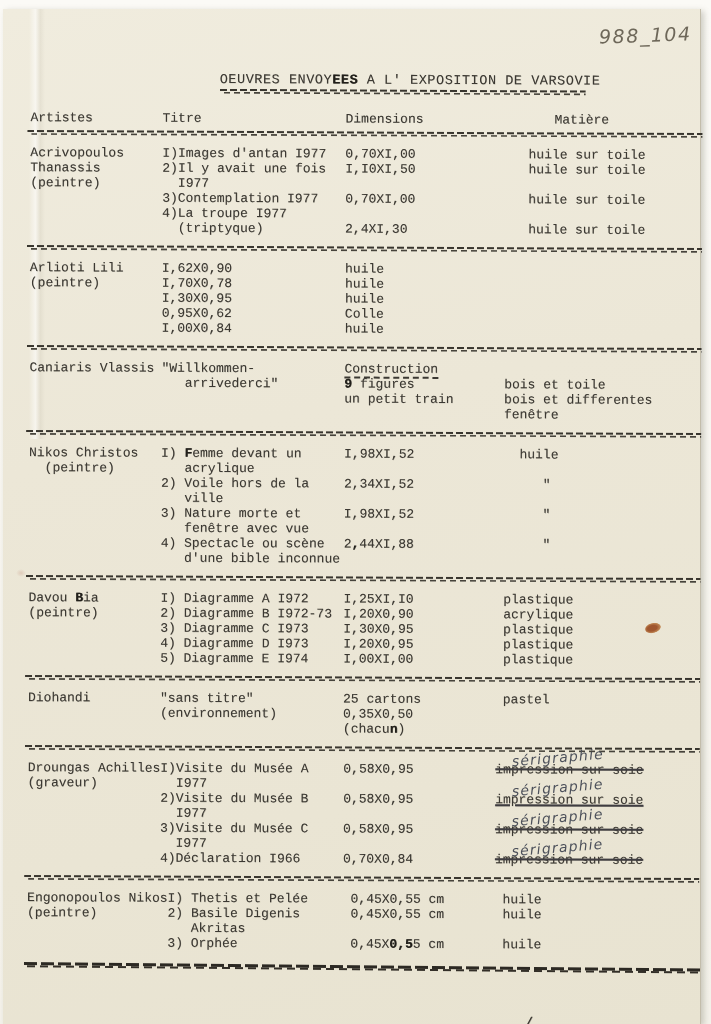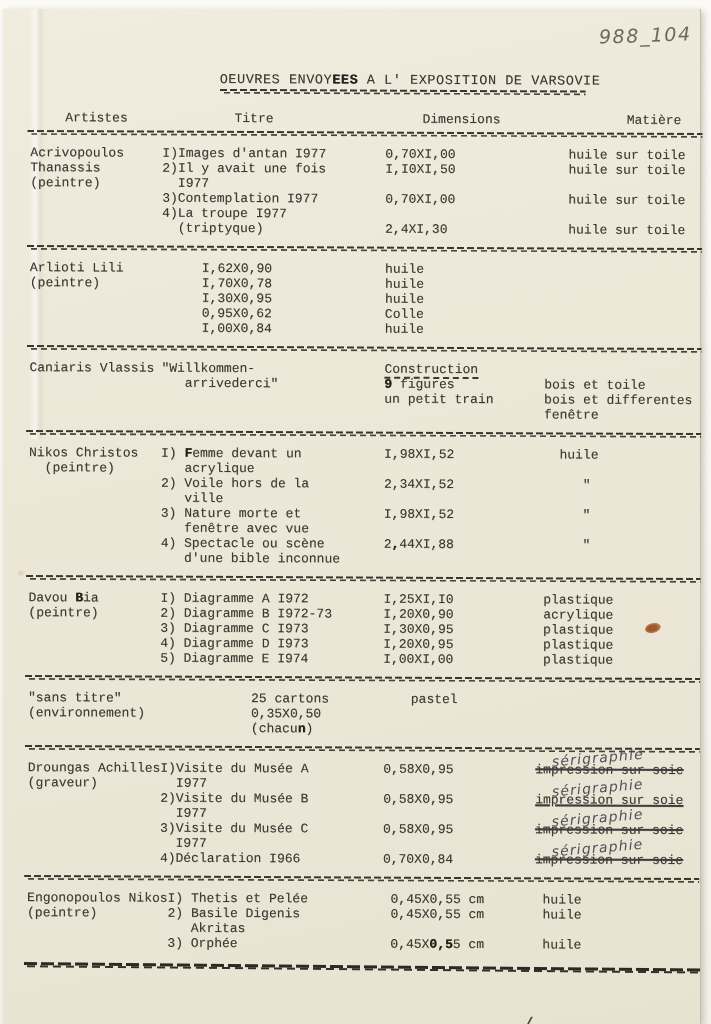--- a/index.html
+++ b/index.html
@@ -27,24 +27,24 @@
     font-family:"DejaVu Sans",sans-serif;font-style:italic;
     font-size:19px;color:#6d6759;letter-spacing:1.5px;transform:rotate(-2deg);
   }
   .title-block{margin-left:192px;width:372px;}
   .title{font-size:13.5px;letter-spacing:.55px;white-space:pre;}
   .t-underline{margin-top:2px;height:5px;
     background:
       repeating-linear-gradient(90deg,#38352e 0 7px,transparent 7px 10px) 0 0/366px 2px no-repeat,
       repeating-linear-gradient(90deg,#45423a 0 6px,transparent 6px 10px) 4px 2.6px/362px 1.6px no-repeat;}
   .col-headers{display:flex;margin-top:17px;padding-left:3px;}
-  .ch{flex:0 0 auto;text-align:center;}
+  .ch{flex:0 0 auto;}
   .c-artist{min-width:132px;flex:0 0 auto;}
   .c-title{min-width:183px;flex:0 0 auto;}
-  .c-dims{min-width:152px;flex:0 0 auto;margin-left:40px;}
+  .c-dims{min-width:152px;flex:0 0 auto;}
   .c-mat{flex:1 1 auto;min-width:0;}
   .mat-head{padding-left:57px;}
   .sep{height:5px;margin:5px 0 4px 0;
     background:
       repeating-linear-gradient(90deg,#38352e 0 7px,transparent 7px 10px) 0 0/675px 2px no-repeat,
       repeating-linear-gradient(90deg,#46433b 0 6px,transparent 6px 10px) 4px 2.7px/671px 1.6px no-repeat;}
   .sep.final{height:7px;margin-top:7px;transform:rotate(.3deg);transform-origin:0 0;
     background:
       repeating-linear-gradient(90deg,#2c2923 0 13px,transparent 13px 17px) 0 0/678px 3.4px no-repeat,
       repeating-linear-gradient(90deg,#332f28 0 8px,transparent 8px 13px) 3px 3.4px/675px 2px no-repeat;}
@@ -225,20 +225,23 @@
             <div class="cell c-mat">
               <div class="ln"><span class="txt"> plastique</span></div>
               <div class="ln"><span class="txt"> acrylique</span></div>
               <div class="ln"><span class="txt"> plastique</span></div>
               <div class="ln"><span class="txt"> plastique</span></div>
               <div class="ln"><span class="txt"> plastique</span></div>
             </div>
           </div>
           <div class="sep"></div>
           <div class="section">
+            <div class="cell c-artist">
+              <div class="ln"><span class="txt">Diohandi</span></div>
+            </div>
             <div class="cell c-title">
               <div class="ln"><span class="txt">"sans titre"</span></div>
               <div class="ln"><span class="txt">(environnement)</span></div>
             </div>
             <div class="cell c-dims">
               <div class="ln"><span class="txt">25 cartons</span></div>
               <div class="ln"><span class="txt">0,35X0,50</span></div>
               <div class="ln"><span class="txt">(chacu<b>n</b>)</span></div>
             </div>
             <div class="cell c-mat">

